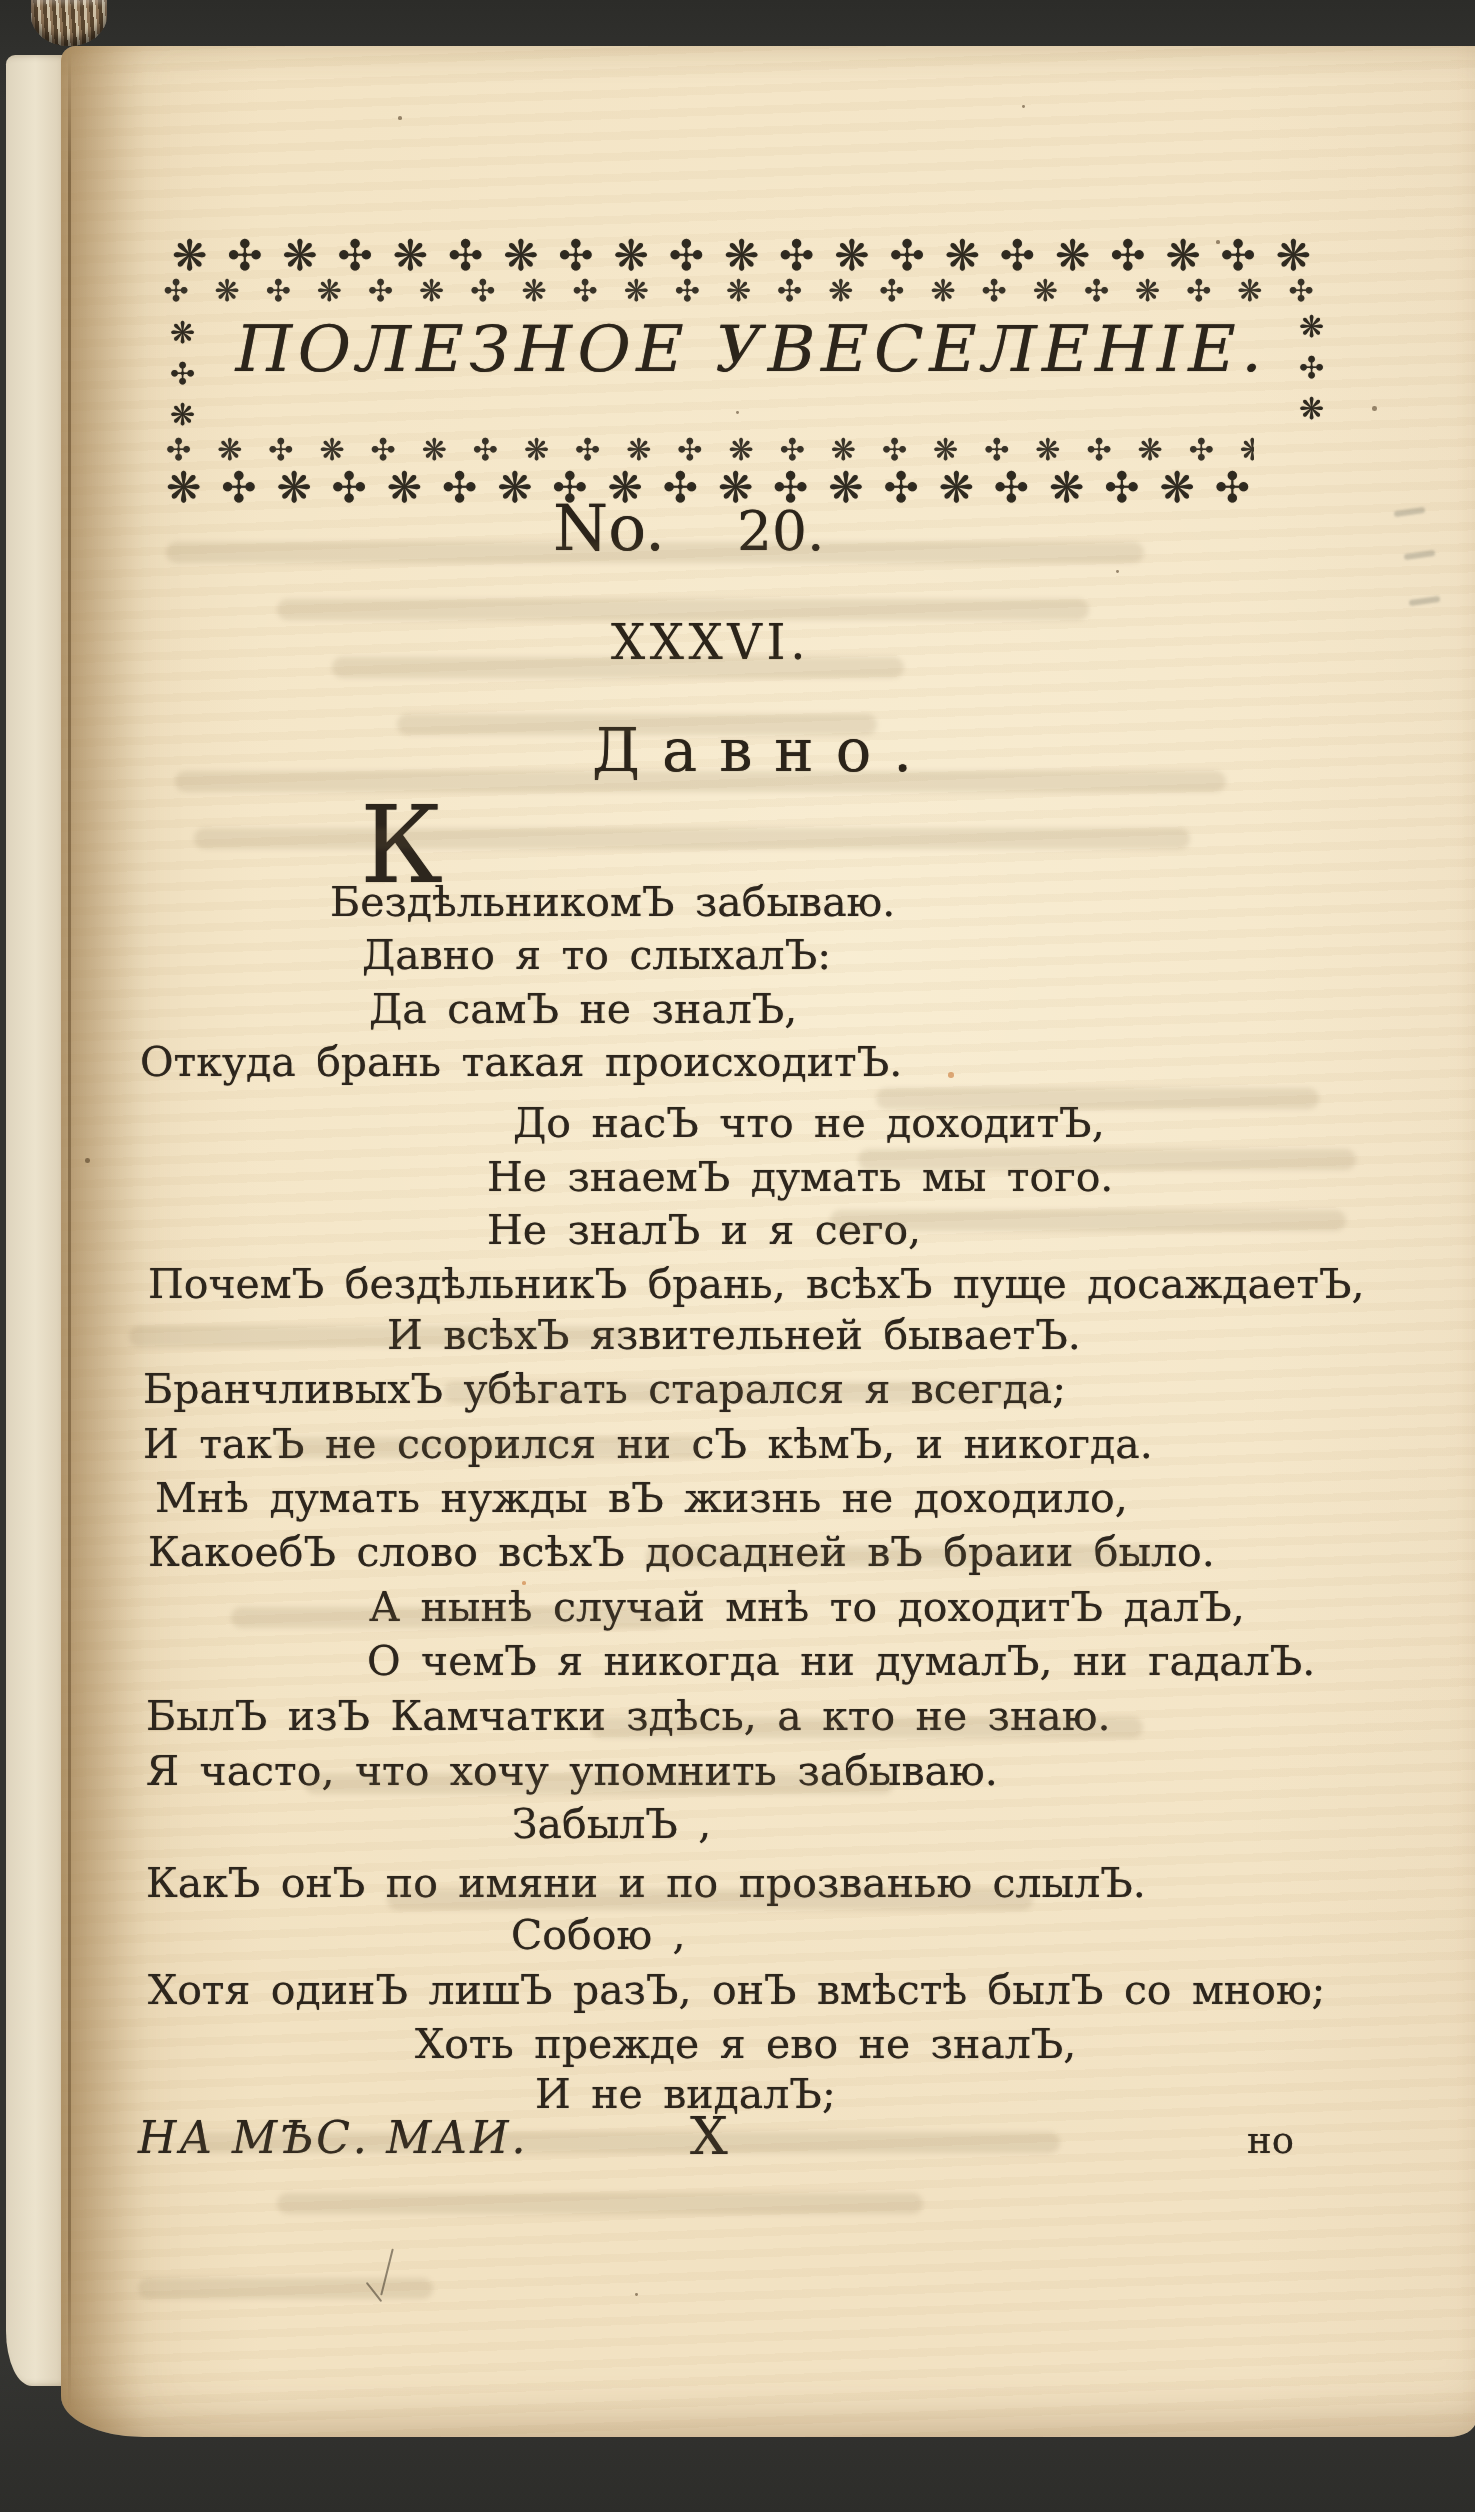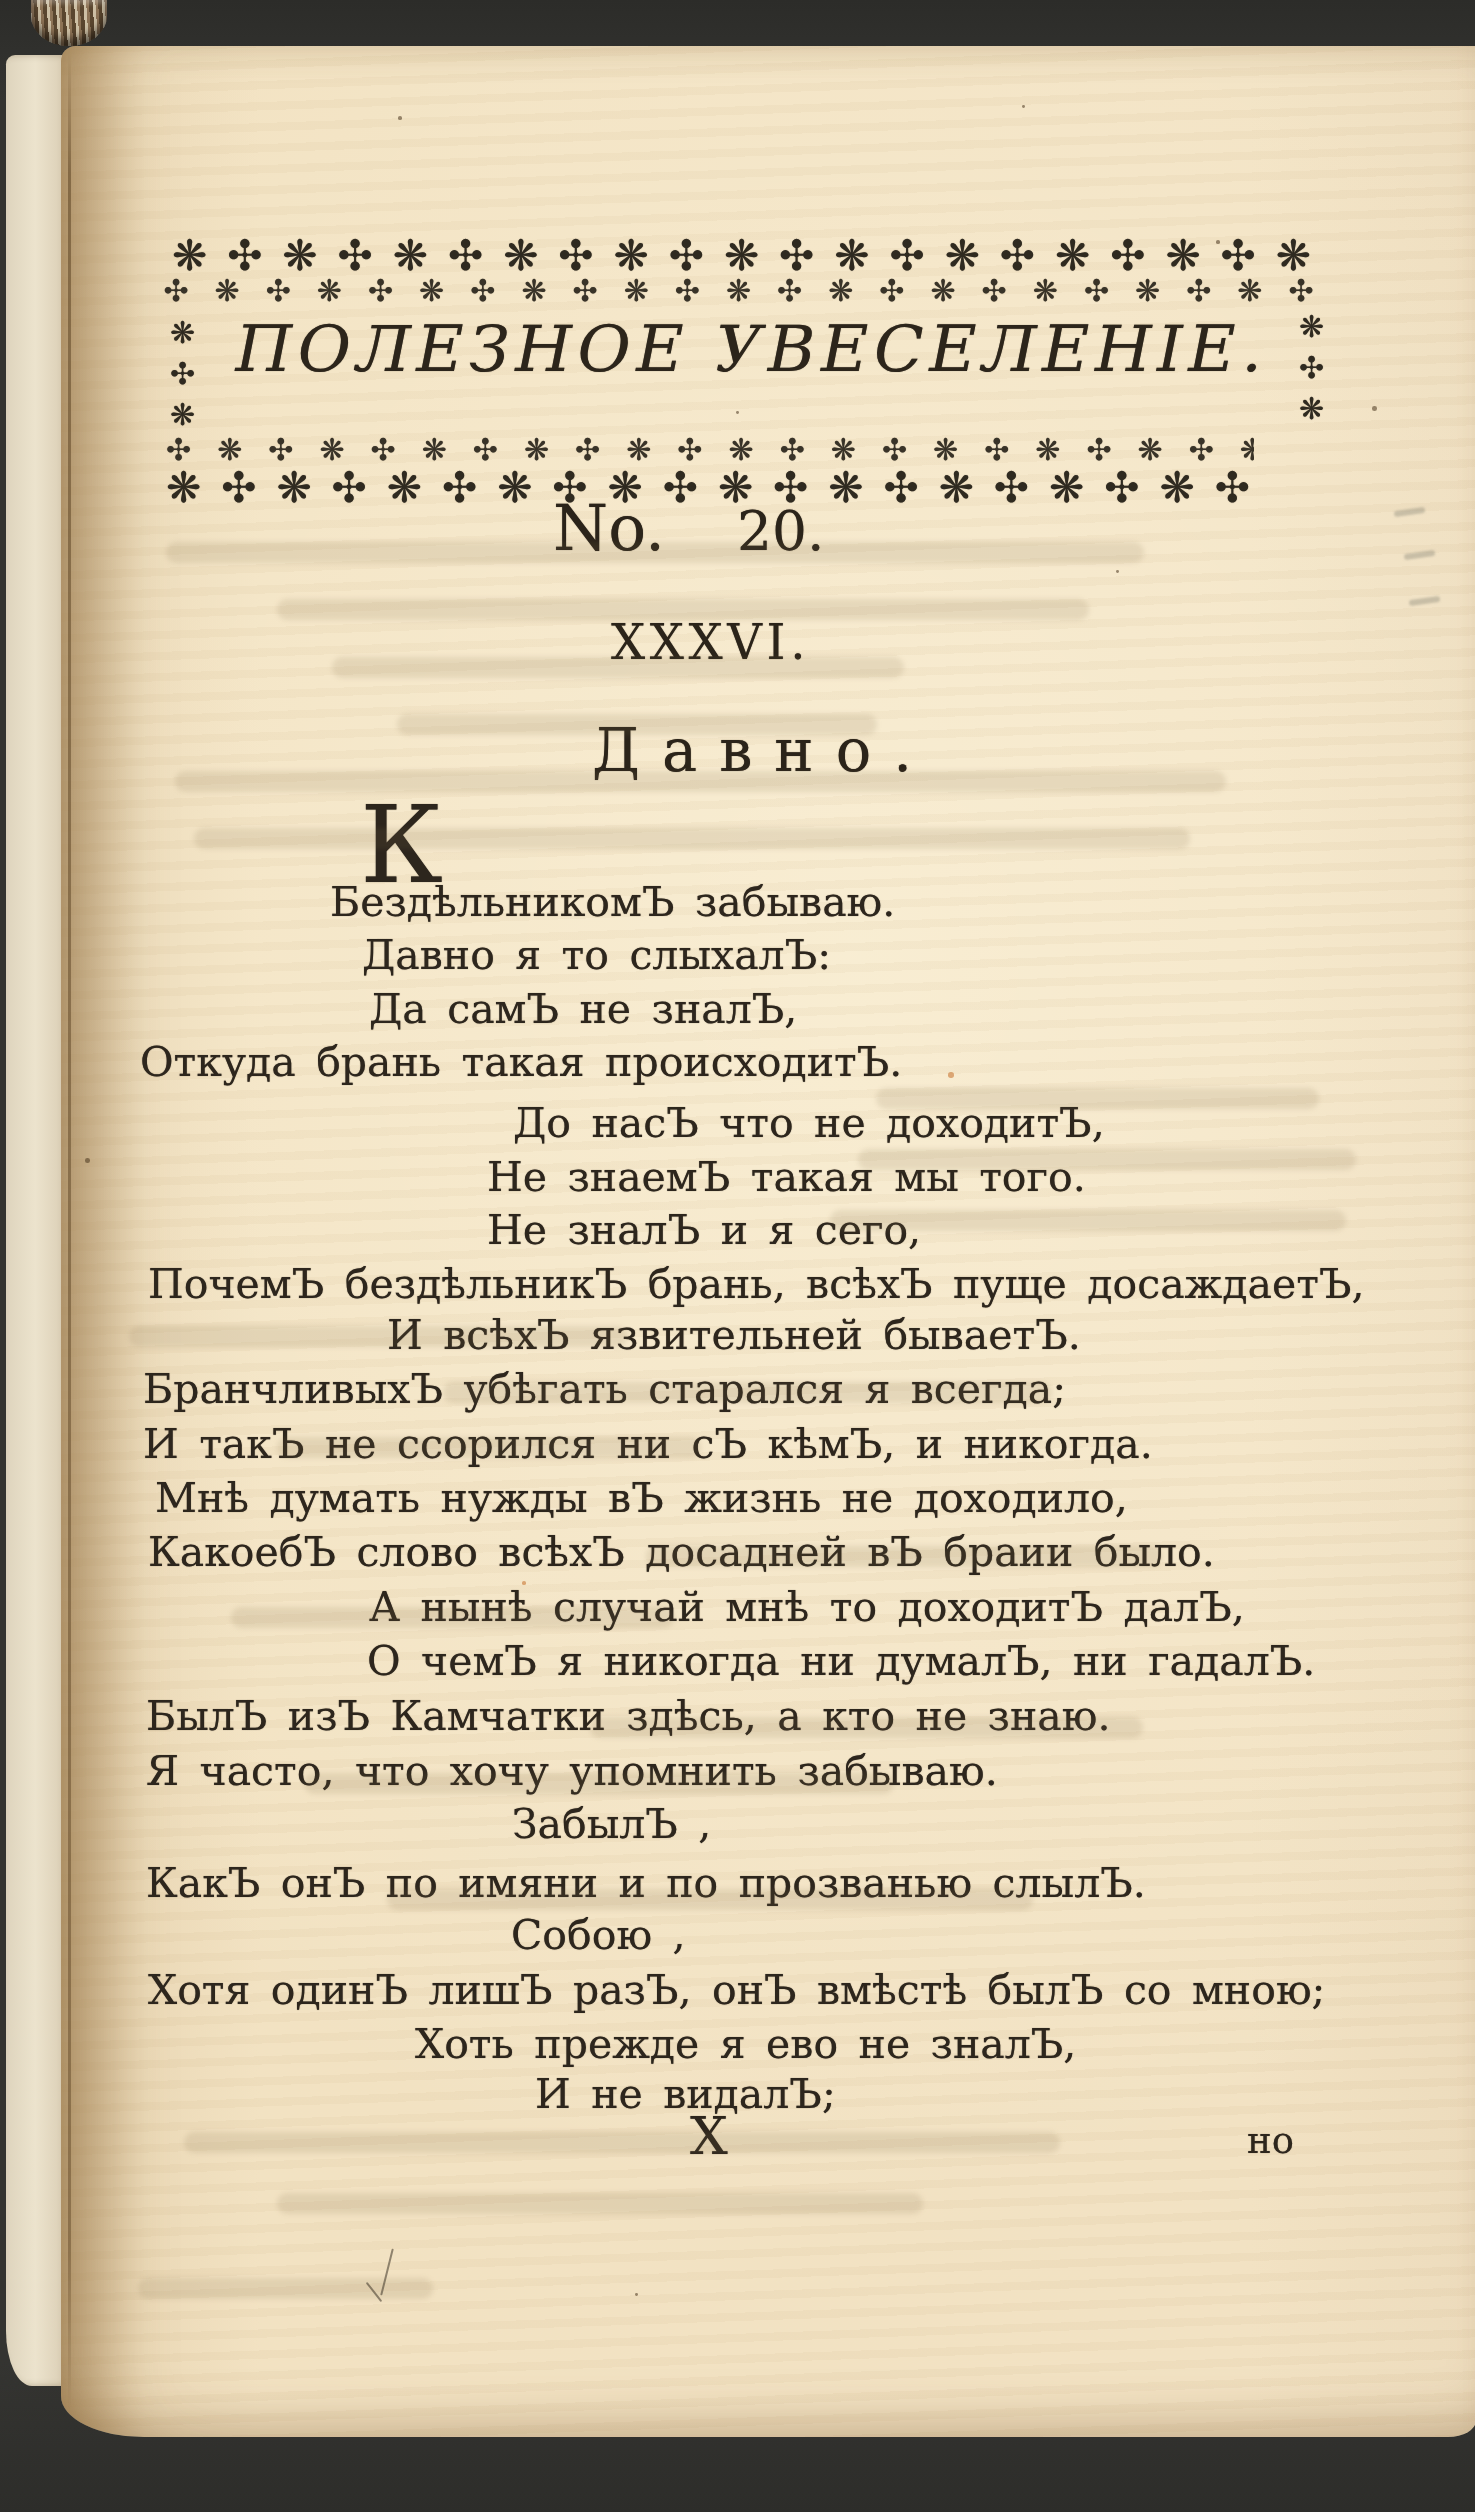--- a/index.html
+++ b/index.html
@@ -136,40 +136,41 @@
   <div class="section-number">XXXVI.</div>
   <div class="piece-title">Давно.</div>
 
   <div id="poem">
       <div class="pline pline-initial" style="left: 360px; top: 810px;"><span class="dropcap">К</span></div>
       <div class="pline" style="left: 330px; top: 878px;"><span>БездѣльникомЪ забываю.</span></div>
       <div class="pline" style="left: 362px; top: 931px;"><span>Давно я то слыхалЪ:</span></div>
       <div class="pline" style="left: 369px; top: 985px;"><span>Да самЪ не зналЪ,</span></div>
       <div class="pline" style="left: 140px; top: 1038px;"><span>Откуда брань такая происходитЪ.</span></div>
       <div class="pline" style="left: 513px; top: 1099px;"><span>До насЪ что не доходитЪ,</span></div>
-      <div class="pline" style="left: 487px; top: 1153px;"><span>Не знаемЪ такая мы того.</span></div>
+      <div class="pline" style="left: 487px; top: 1153px;"><span>Не знаемЪ думать мы того.</span></div>
       <div class="pline" style="left: 487px; top: 1206px;"><span>Не зналЪ и я сего,</span></div>
       <div class="pline" style="left: 148px; top: 1260px;"><span>ПочемЪ бездѣльникЪ брань, всѣхЪ пуще досаждаетЪ,</span></div>
       <div class="pline" style="left: 387px; top: 1311px;"><span>И всѣхЪ язвительней бываетЪ.</span></div>
       <div class="pline" style="left: 143px; top: 1365px;"><span>БранчливыхЪ убѣгать старался я всегда;</span></div>
       <div class="pline" style="left: 143px; top: 1420px;"><span>И такЪ не ссорился ни сЪ кѣмЪ, и никогда.</span></div>
       <div class="pline" style="left: 155px; top: 1474px;"><span>Мнѣ думать нужды вЪ жизнь не доходило,</span></div>
       <div class="pline" style="left: 148px; top: 1528px;"><span>КакоебЪ слово всѣхЪ досадней вЪ браии было.</span></div>
       <div class="pline" style="left: 369px; top: 1583px;"><span>А нынѣ случай мнѣ то доходитЪ далЪ,</span></div>
       <div class="pline" style="left: 367px; top: 1637px;"><span>О чемЪ я никогда ни думалЪ, ни гадалЪ.</span></div>
       <div class="pline" style="left: 146px; top: 1692px;"><span>БылЪ изЪ Камчатки здѣсь, а кто не знаю.</span></div>
       <div class="pline" style="left: 146px; top: 1747px;"><span>Я часто, что хочу упомнить забываю.</span></div>
       <div class="pline" style="left: 512px; top: 1800px;"><span>ЗабылЪ ,</span></div>
       <div class="pline" style="left: 146px; top: 1859px;"><span>КакЪ онЪ по имяни и по прозванью слылЪ.</span></div>
       <div class="pline" style="left: 511px; top: 1911px;"><span>Собою ,</span></div>
       <div class="pline" style="left: 148px; top: 1966px;"><span>Хотя одинЪ лишЪ разЪ, онЪ вмѣстѣ былЪ со мною;</span></div>
       <div class="pline" style="left: 415px; top: 2020px;"><span>Хоть прежде я ево не зналЪ,</span></div>
       <div class="pline" style="left: 535px; top: 2070px;"><span>И не видалЪ;</span></div>
     </div>
 
+  <div class="footer-month">НА МѢС. МАИ.</div>
   <div class="signature-mark">Х</div>
   <div class="catchword">но</div>
 
   <div id="artifacts">
       <div class="ghost" style="left: 166px; top: 542px; width: 978px;"></div>
       <div class="ghost" style="left: 277px; top: 599px; width: 812px;"></div>
       <div class="ghost" style="left: 332px; top: 657px; width: 572px;"></div>
       <div class="ghost" style="left: 397px; top: 714px; width: 480px;"></div>
       <div class="ghost" style="left: 175px; top: 771px; width: 1051px;"></div>
       <div class="ghost" style="left: 194px; top: 828px; width: 996px;"></div>

